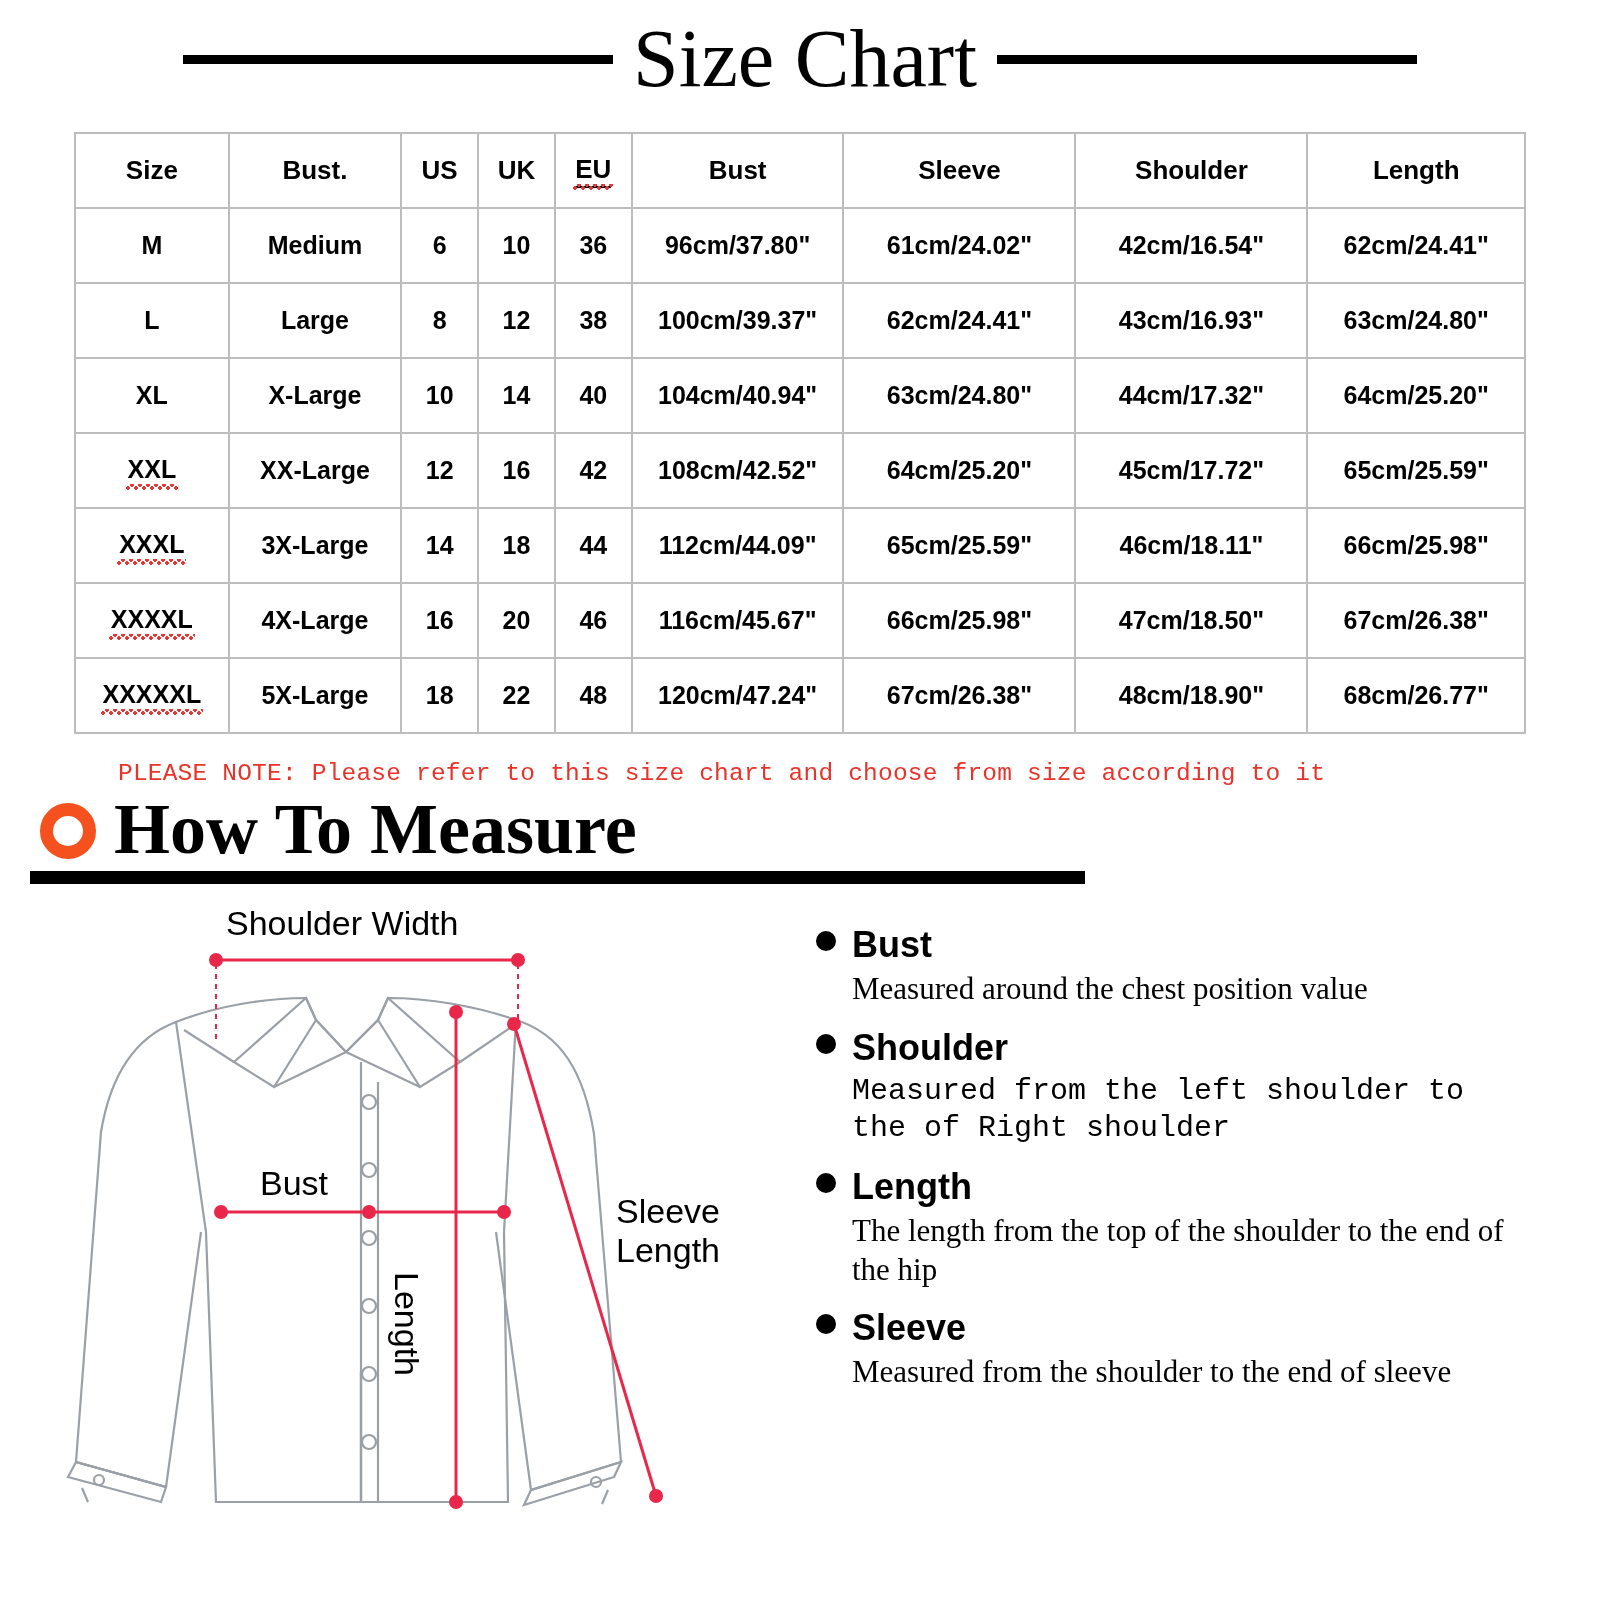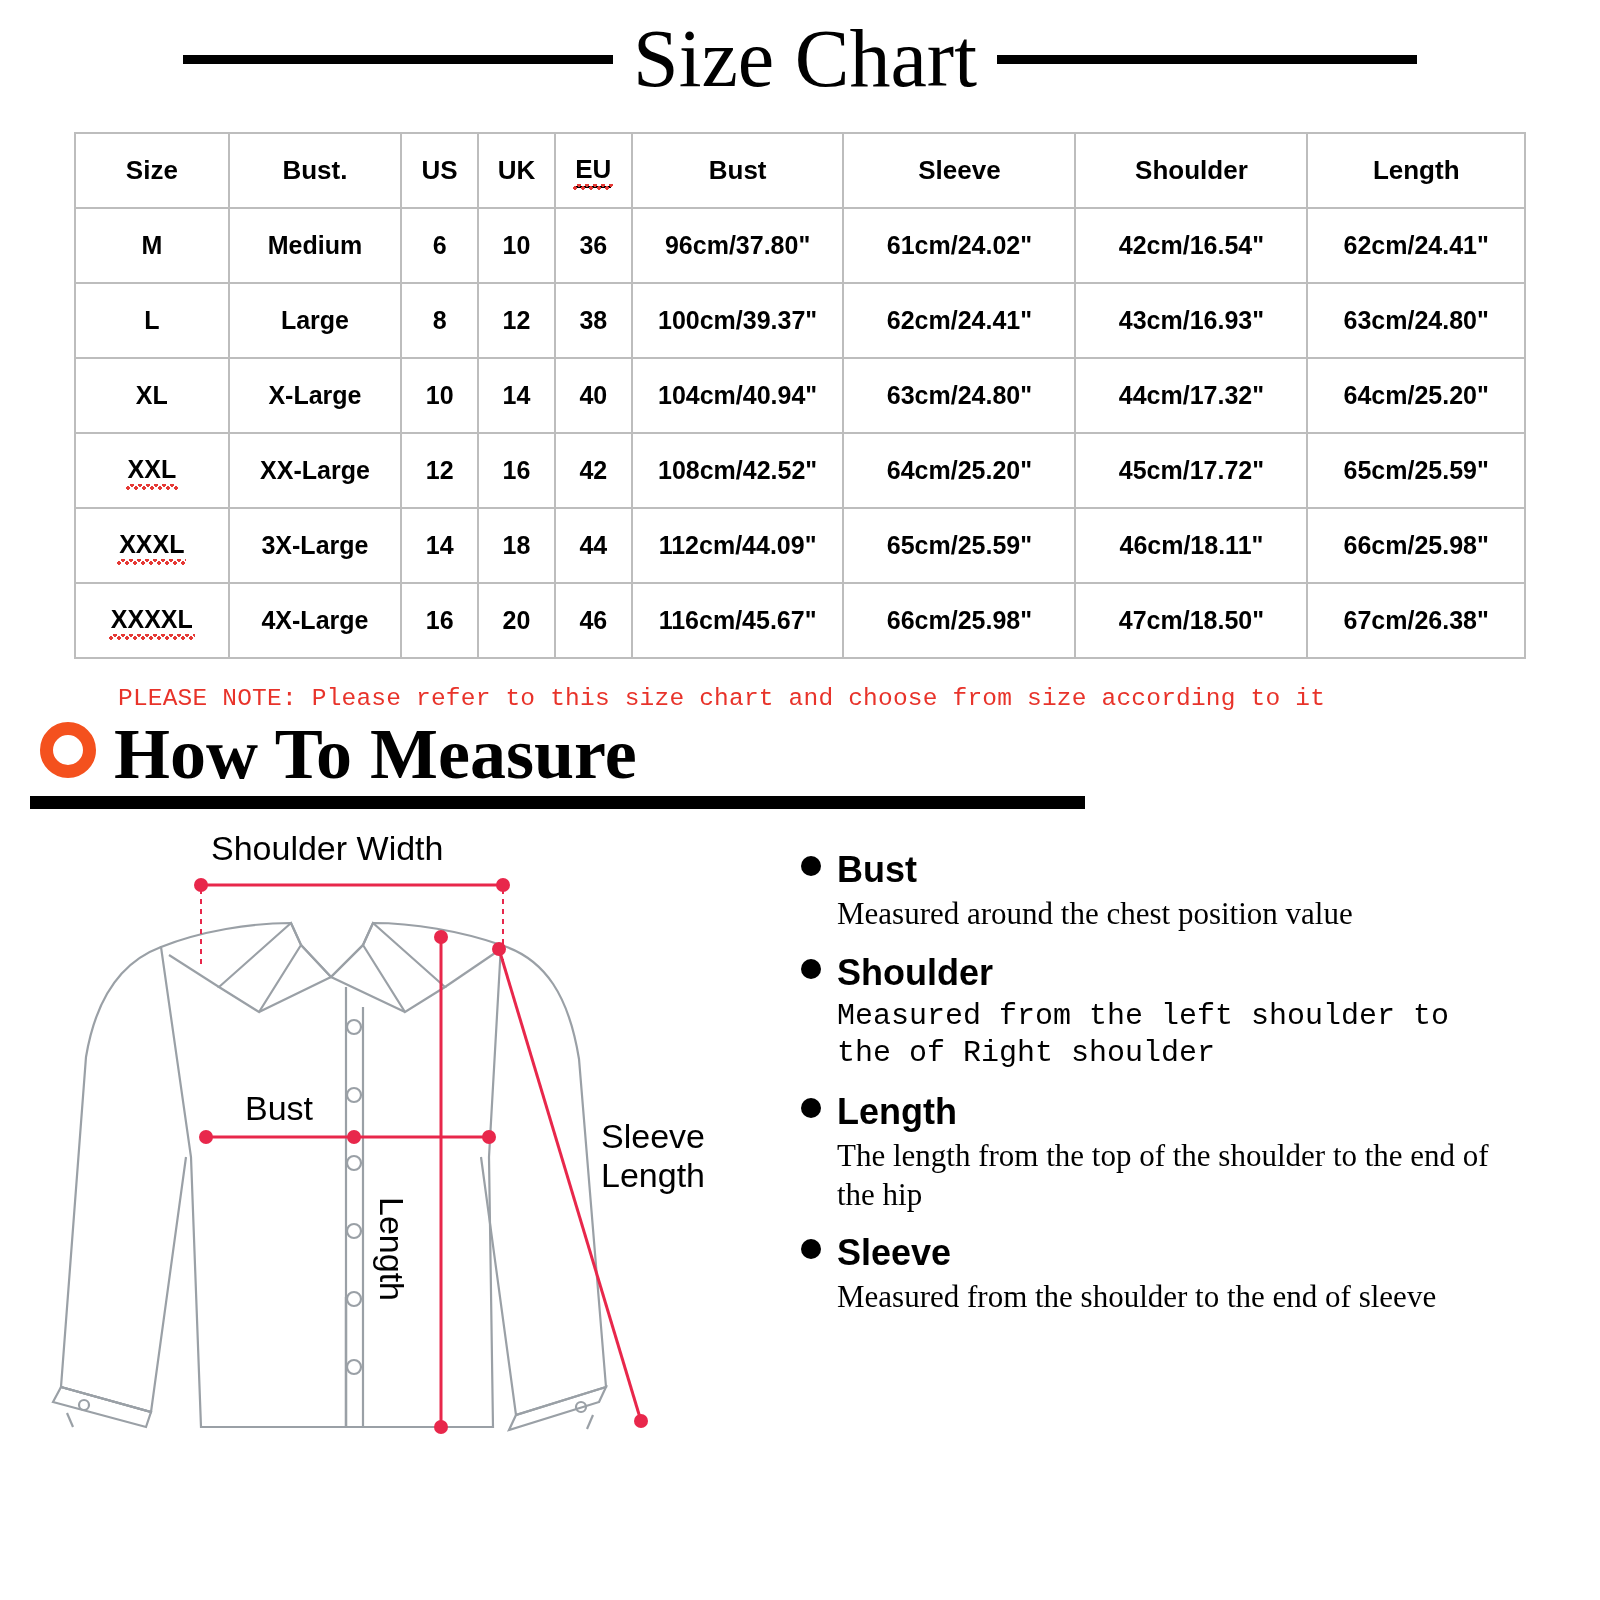--- a/index.html
+++ b/index.html
@@ -90,21 +90,21 @@
   .note {
     color: #e8332a;
     font-family: "Liberation Mono", monospace;
     font-size: 24.5px;
     padding: 26px 0 0 118px;
     letter-spacing: 0.2px;
   }
 
   
   .htm-row {
-    display: flex; 
+    display: flex; align-items: center;
     padding: 6px 0 0 40px;
     gap: 18px;
   }
   .orange-ring {
     width: 56px; height: 56px; border-radius: 50%;
     border: 13px solid #f4511e;
     flex: 0 0 auto;
     margin-top: 4px;
   }
   .htm-title {
@@ -115,21 +115,21 @@
     color: #000;
   }
   .htm-rule {
     margin: 6px 0 0 30px;
     width: 1055px; height: 13px; background: #000;
   }
 
   
   .bottom {
     display: flex;
-    padding: 18px 0 0 1px;
+    padding: 18px 0 0 16px;
   }
   .diagram-col { position: relative; width: 780px; height: 660px; }
   .legend-col  { flex: 1; padding: 22px 40px 0 20px; }
 
   .shoulder-label {
     position: absolute; left: 210px; top: 2px;
     font-size: 34px; color: #000;
   }
   .bust-label {
     position: absolute; left: 240px; top: 262px;
@@ -272,20 +272,31 @@
           <td><span class="squiggle">XXXXL</span></td>
           <td>4X-Large</td>
           <td>16</td>
           <td>20</td>
           <td>46</td>
           <td>116cm/45.67"</td>
           <td>66cm/25.98"</td>
           <td>47cm/18.50"</td>
           <td>67cm/26.38"</td>
         </tr>
+        <tr>
+          <td><span class="squiggle">XXXXXL</span></td>
+          <td>5X-Large</td>
+          <td>18</td>
+          <td>22</td>
+          <td>48</td>
+          <td>120cm/47.24"</td>
+          <td>67cm/26.38"</td>
+          <td>48cm/18.90"</td>
+          <td>68cm/26.77"</td>
+        </tr>
       </tbody>
     </table>
   </div>
 
   <div class="note">PLEASE NOTE: Please refer to this size chart and choose from size according to it</div>
 
   <div class="htm-row">
     <div class="orange-ring"></div>
     <div class="htm-title">How To Measure</div>
   </div>

